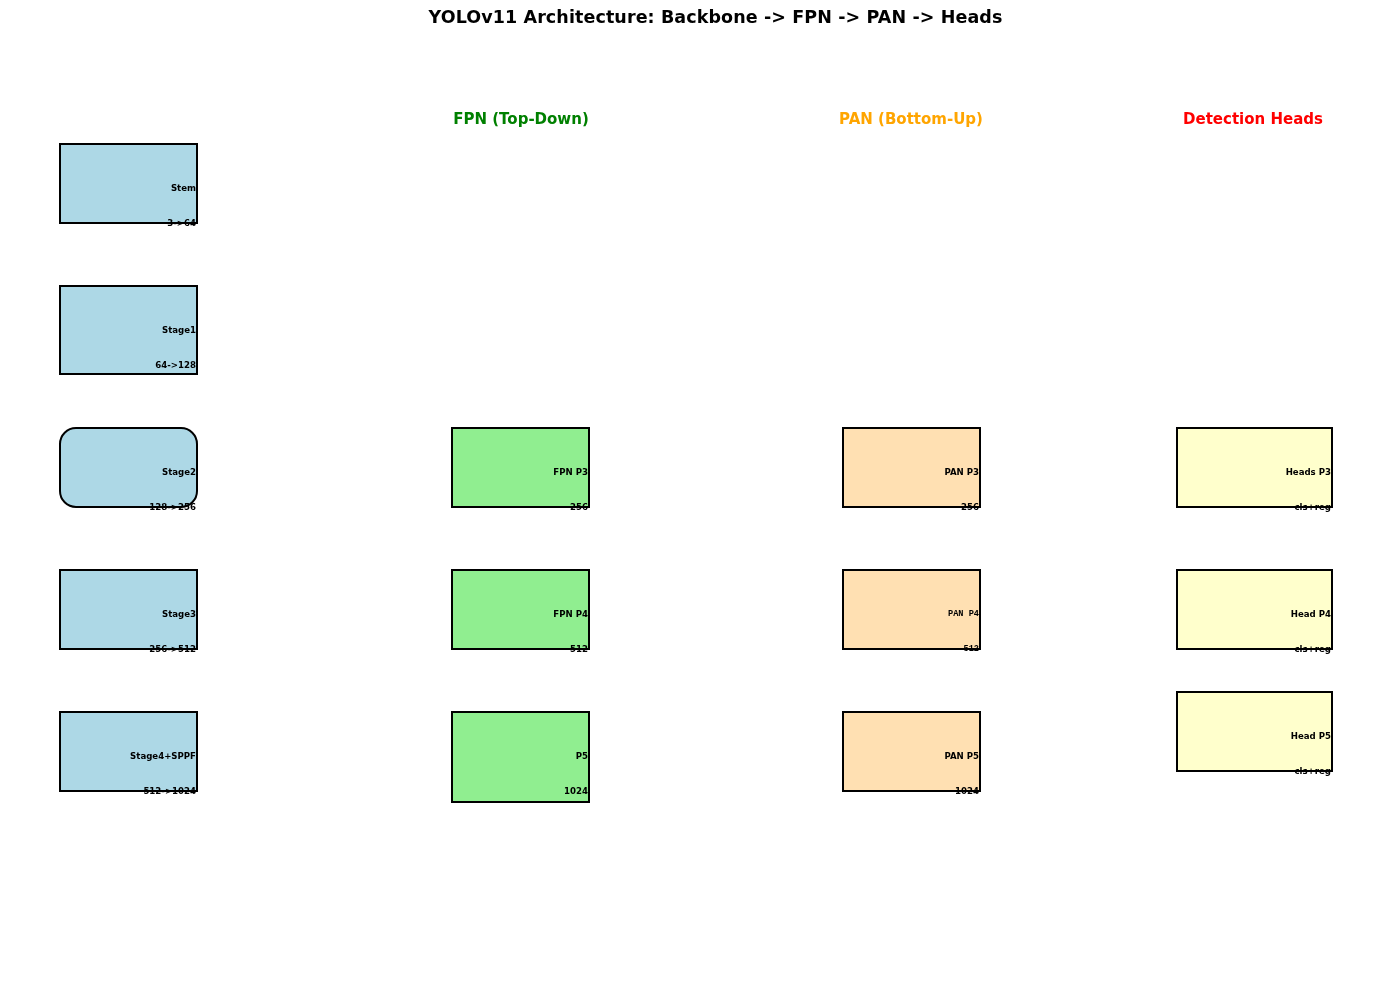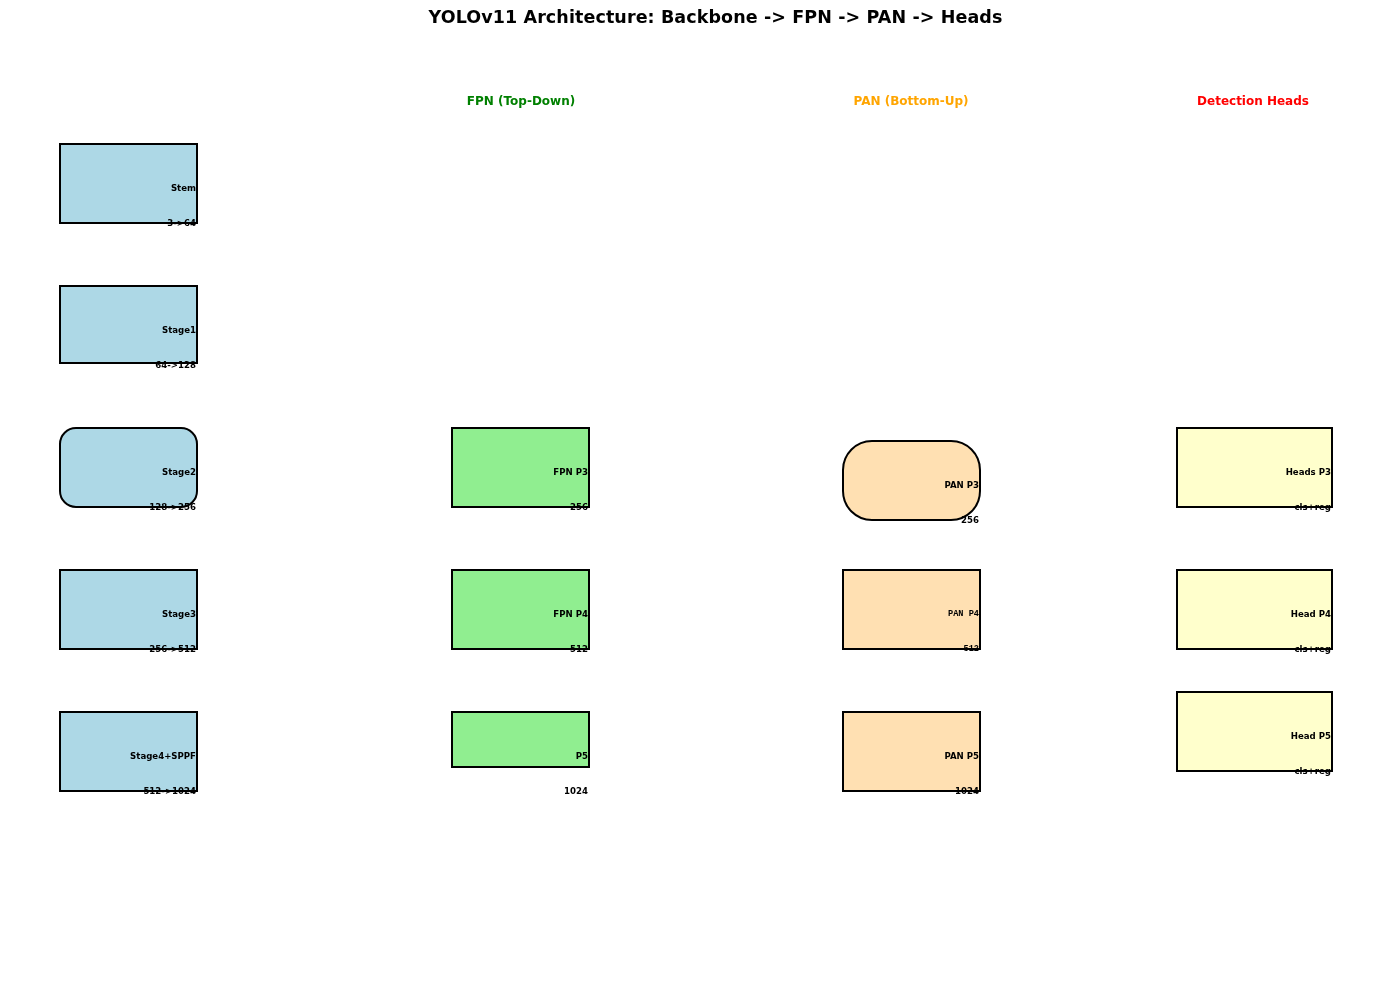--- a/index.html
+++ b/index.html
@@ -25,22 +25,22 @@
     top: 7px;
     width: 1389px;
     text-align: center;
     font-size: 17.5px;
     font-weight: bold;
     color: #000000;
     letter-spacing: 0.1px;
   }
   .col-header {
     position: absolute;
-    top: 94px;
-    font-size: 12px;
+    top: 110px;
+    font-size: 15px;
     font-weight: bold;
     white-space: nowrap;
     transform: translateX(-50%);
   }
   .node {
     position: absolute;
     box-sizing: border-box;
     border: 2px solid #000000;
     display: block;
   }
@@ -75,21 +75,21 @@
     <span>Detection Heads</span>
   </div>
 
   <div class="node" style="left:38px; top:143px; width:139px; height:81px; background:#ADD8E6;">
     <div class="node-text">
       <span class="node-line">Stem</span>
       <span class="node-line">3-&gt;64</span>
     </div>
   </div>
 
-  <div class="node" style="left:38px; top:285px; width:139px; height:79px; background:#ADD8E6;">
+  <div class="node" style="left:38px; top:285px; width:139px; height:90px; background:#ADD8E6;">
     <div class="node-text">
       <span class="node-line">Stage1</span>
       <span class="node-line">64-&gt;128</span>
     </div>
   </div>
 
   <div class="node" style="left:38px; top:427px; width:139px; height:81px; background:#ADD8E6;border-radius:17px;">
     <div class="node-text">
       <span class="node-line">Stage2</span>
       <span class="node-line">128-&gt;256</span>
@@ -117,28 +117,28 @@
     </div>
   </div>
 
   <div class="node" style="left:430px; top:569px; width:139px; height:81px; background:#90EE90;">
     <div class="node-text">
       <span class="node-line">FPN P4</span>
       <span class="node-line">512</span>
     </div>
   </div>
 
-  <div class="node" style="left:430px; top:711px; width:139px; height:57px; background:#90EE90;padding-left:43px;">
+  <div class="node" style="left:430px; top:711px; width:139px; height:92px; background:#90EE90;padding-left:43px;">
     <div class="node-text">
       <span class="node-line">P5</span>
       <span class="node-line">1024</span>
     </div>
   </div>
 
-  <div class="node" style="left:821px; top:440px; width:139px; height:81px; background:#FFE0B2;border-radius:30px;">
+  <div class="node" style="left:821px; top:427px; width:139px; height:81px; background:#FFE0B2;">
     <div class="node-text">
       <span class="node-line">PAN P3</span>
       <span class="node-line">256</span>
     </div>
   </div>
 
   <div class="node" style="left:821px; top:569px; width:139px; height:81px; background:#FFE0B2;font-family:Liberation Mono, monospace;">
     <div class="node-text">
       <span class="node-line">PAN P4</span>
       <span class="node-line">512</span>

